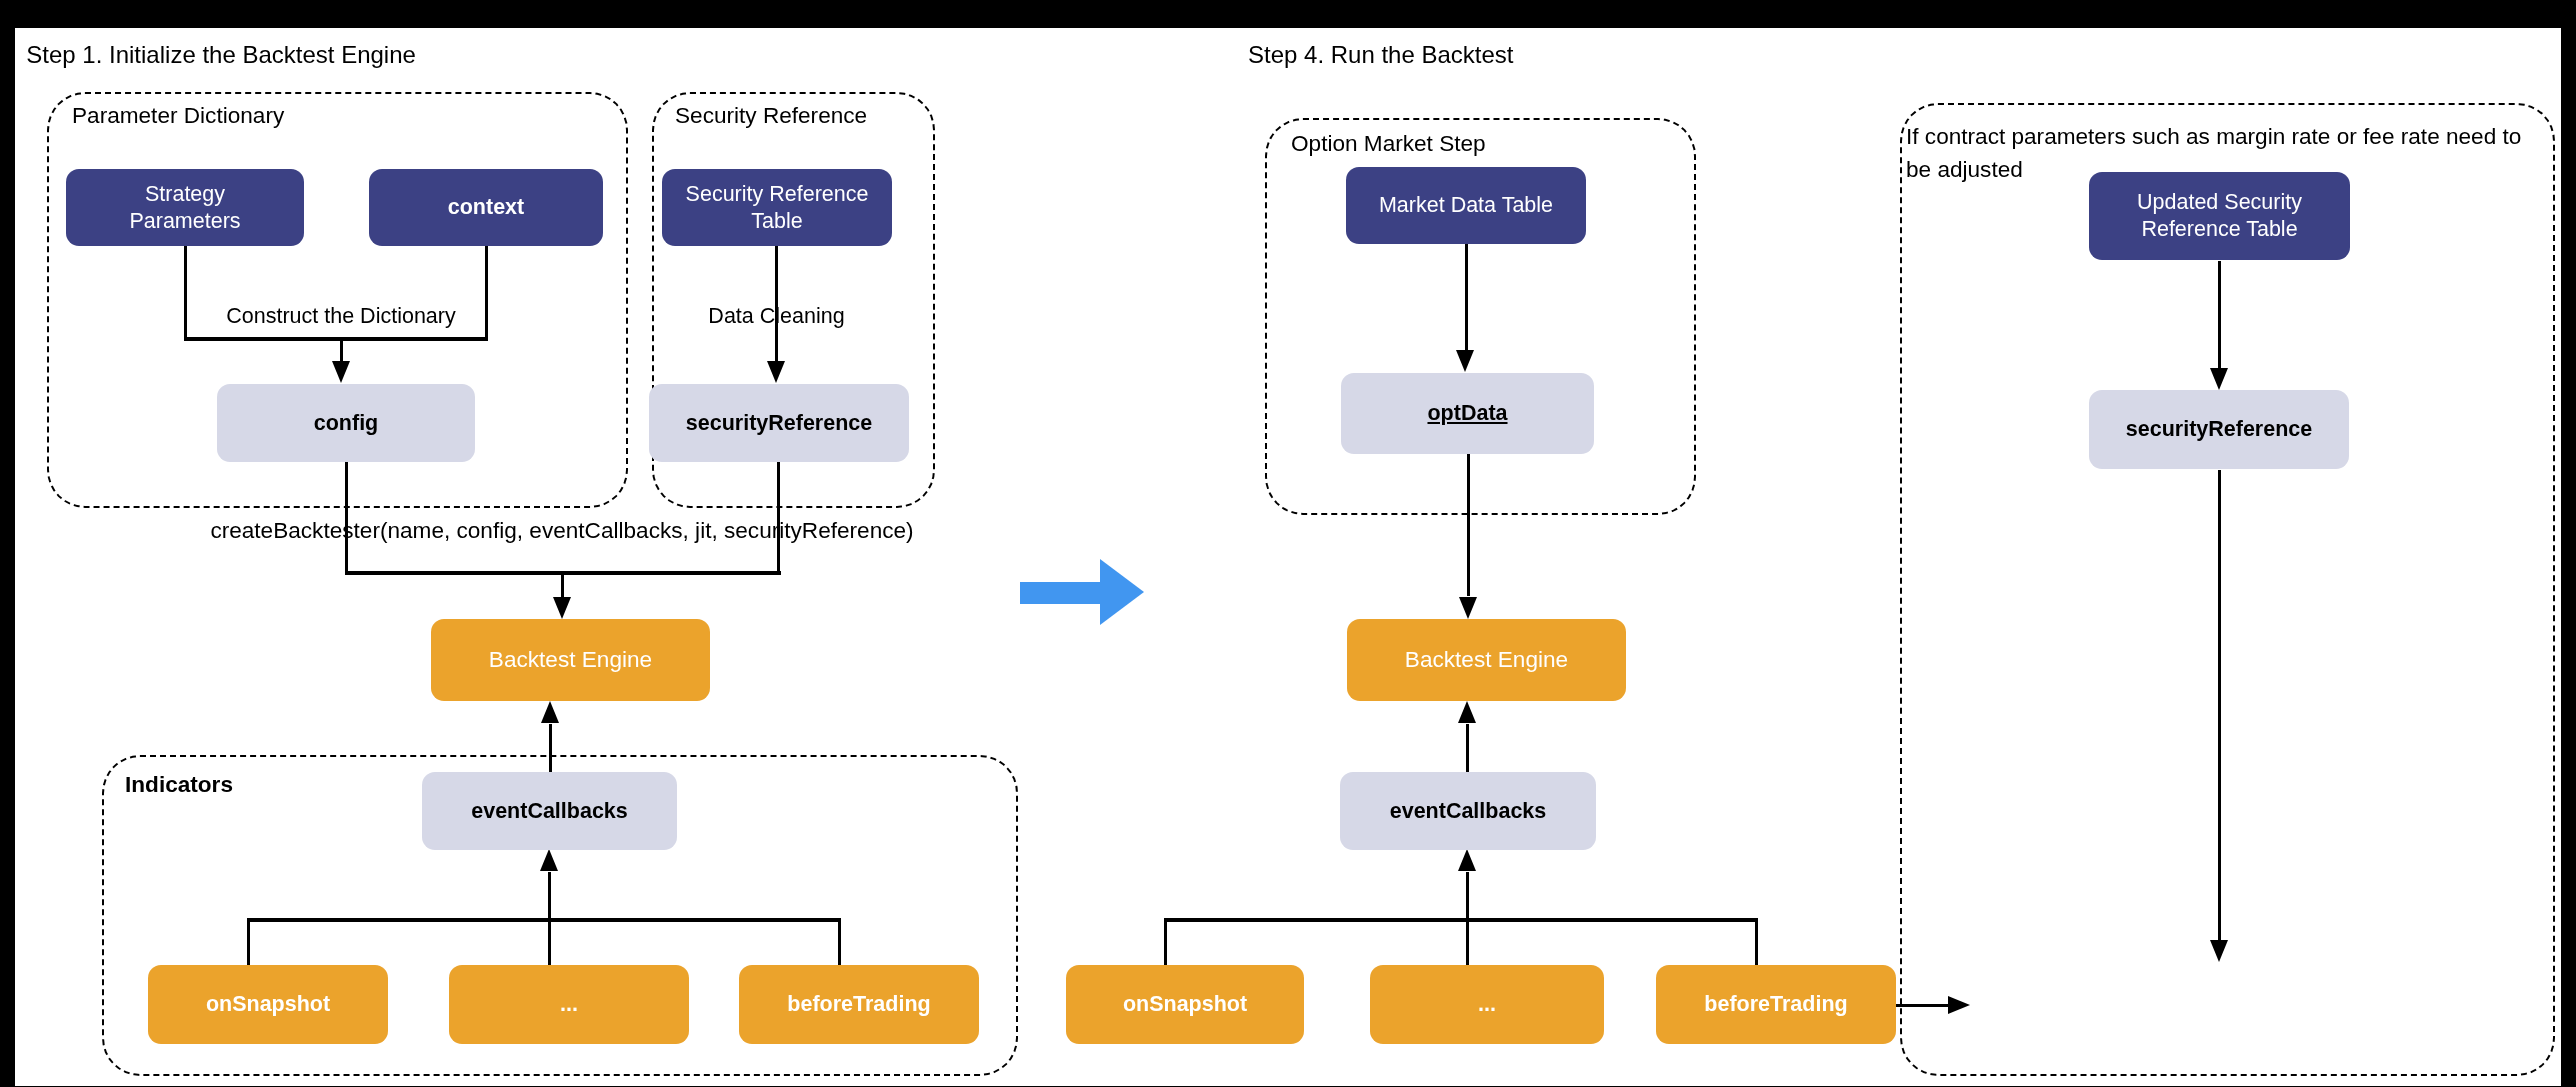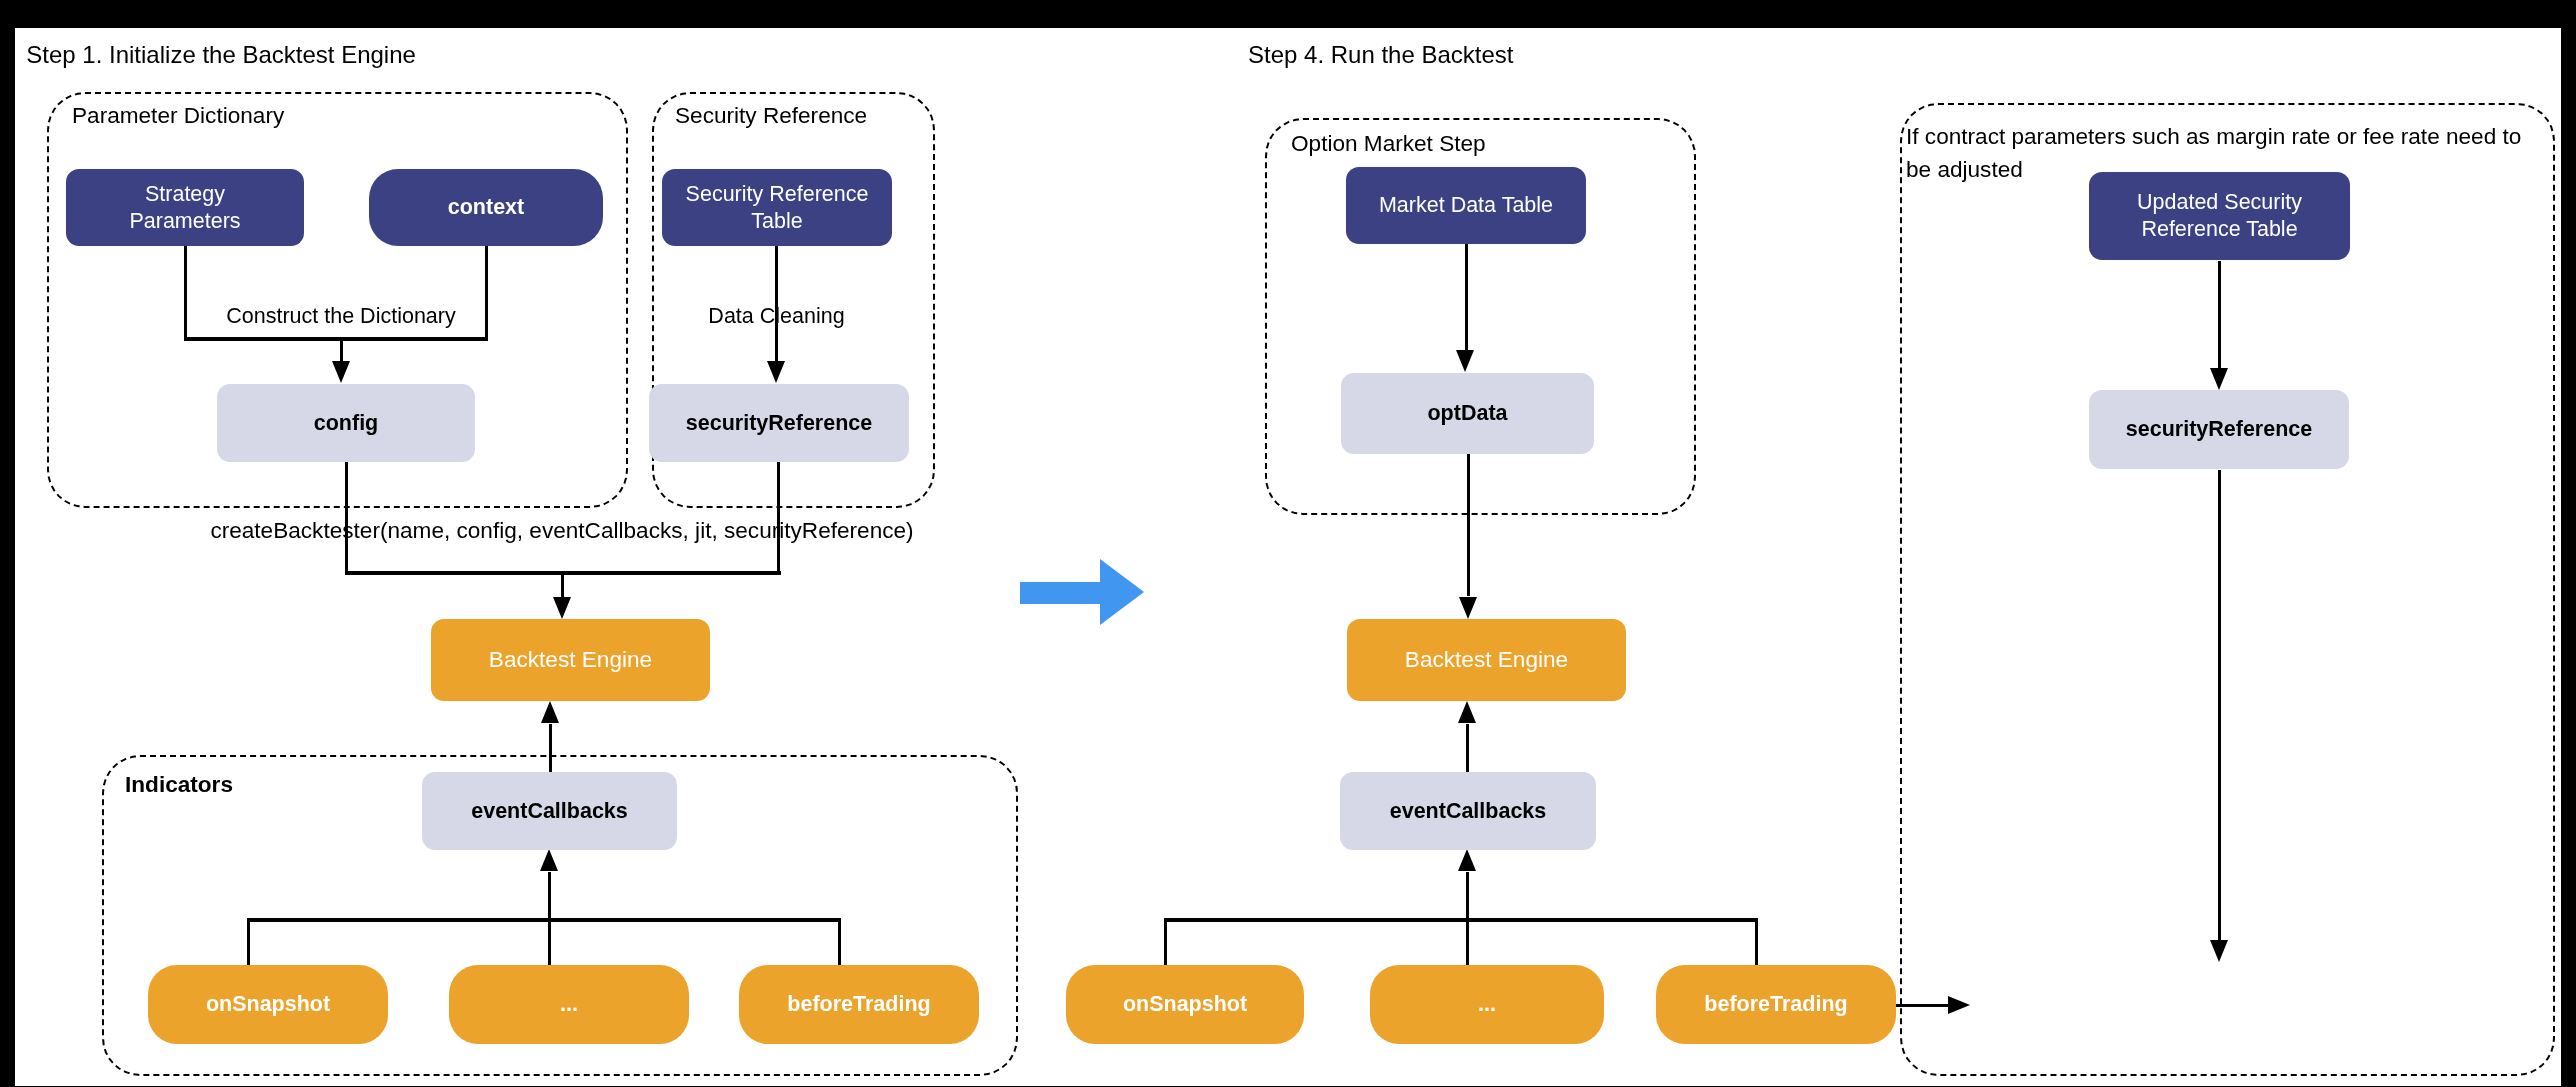--- a/index.html
+++ b/index.html
@@ -23,21 +23,21 @@
   .arr.up{border-left:9.2px solid transparent;border-right:9.2px solid transparent;border-bottom:22.6px solid #000;}
   .arr.right{border-top:9.2px solid transparent;border-bottom:9.2px solid transparent;border-left:22.6px solid #000;}
   .box{
     position:absolute;display:flex;align-items:center;justify-content:center;
     text-align:center;border-radius:13px;font-size:21.5px;white-space:pre-line;
     line-height:1.25;
   }
   .navy{background:var(--navy,#3C4184);color:#fff;}
   .lav{background:var(--lavender,#D6D8E7);color:#000;font-weight:bold;}
   .orange{background:var(--orange,#EBA32C);color:#fff;margin-left:20px;}
-  .bold{font-weight:bold;border-radius:29px;}
+  .bold{font-weight:bold;}
   .note{position:absolute;font-size:21.5px;color:#000;text-align:center;white-space:nowrap;}
   .adjtext{position:absolute;font-size:22.6px;color:#000;line-height:1.45;}
   .bluearrow-shaft{position:absolute;background:var(--arrow_blue,#4196F0);}
   .bluearrow-head{position:absolute;width:0;height:0;
     border-top:33px solid transparent;border-bottom:33px solid transparent;
     border-left:44px solid var(--arrow_blue,#4196F0);}
 </style>
 </head>
 <body>
 
@@ -112,21 +112,21 @@
 
   <div class="note" style="left:143px;top:490px;width:808px;font-size:22.6px;">createBacktester(name, config, eventCallbacks, jit, securityReference)</div>
   <div class="box orange" style="left:396px;top:591px;width:279px;height:82px;font-size:22.6px;">Backtest Engine</div>
 
   <div class="box lav" style="left:407px;top:744px;width:255px;height:78px;">eventCallbacks</div>
   <div class="box orange bold" style="left:113px;top:937px;width:240px;height:79px;">onSnapshot</div>
   <div class="box orange bold" style="left:414px;top:937px;width:240px;height:79px;">...</div>
   <div class="box orange bold" style="left:704px;top:937px;width:240px;height:79px;">beforeTrading</div>
 
   <div class="box navy" style="left:1331px;top:139px;width:240px;height:77px;">Market Data Table</div>
-  <div class="box lav" style="left:1326px;top:345px;width:253px;height:81px;">optData</div>
+  <div class="box lav" style="left:1326px;top:345px;width:253px;height:81px;text-decoration:underline;">optData</div>
 
   <div class="box orange" style="left:1312px;top:591px;width:279px;height:82px;font-size:22.6px;">Backtest Engine</div>
   <div class="box lav" style="left:1325px;top:744px;width:256px;height:78px;">eventCallbacks</div>
   <div class="box orange bold" style="left:1031px;top:937px;width:238px;height:79px;">onSnapshot</div>
   <div class="box orange bold" style="left:1335px;top:937px;width:234px;height:79px;">...</div>
   <div class="box orange bold" style="left:1621px;top:937px;width:240px;height:79px;">beforeTrading</div>
 
   <div class="adjtext" style="left:1891px;top:93px;width:641px;">If contract parameters such as margin rate or fee rate need to be adjusted</div>
   <div class="box navy" style="left:2074px;top:144px;width:261px;height:88px;">Updated Security
 Reference Table</div>

